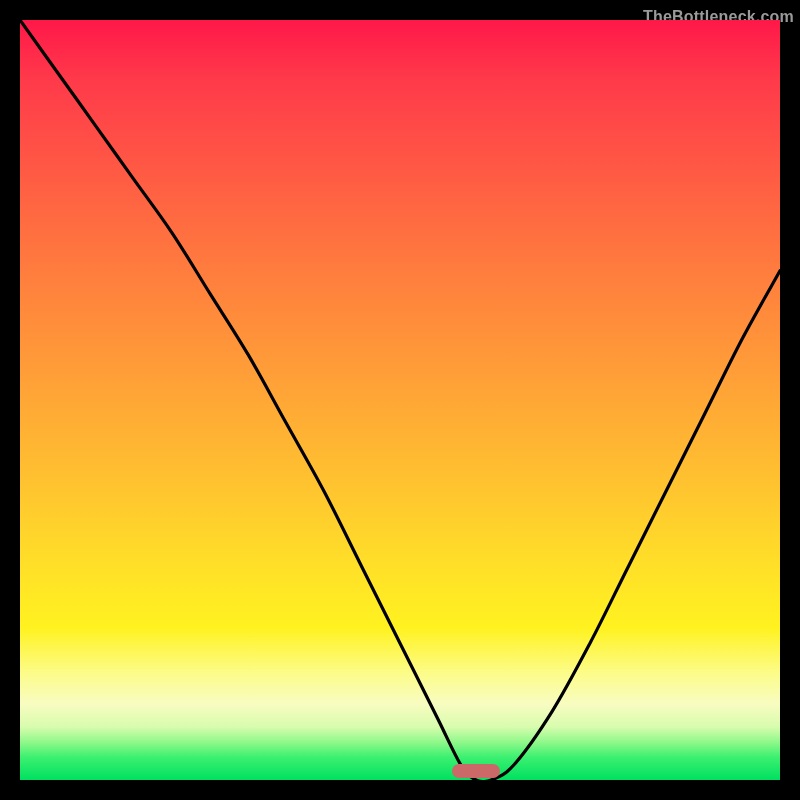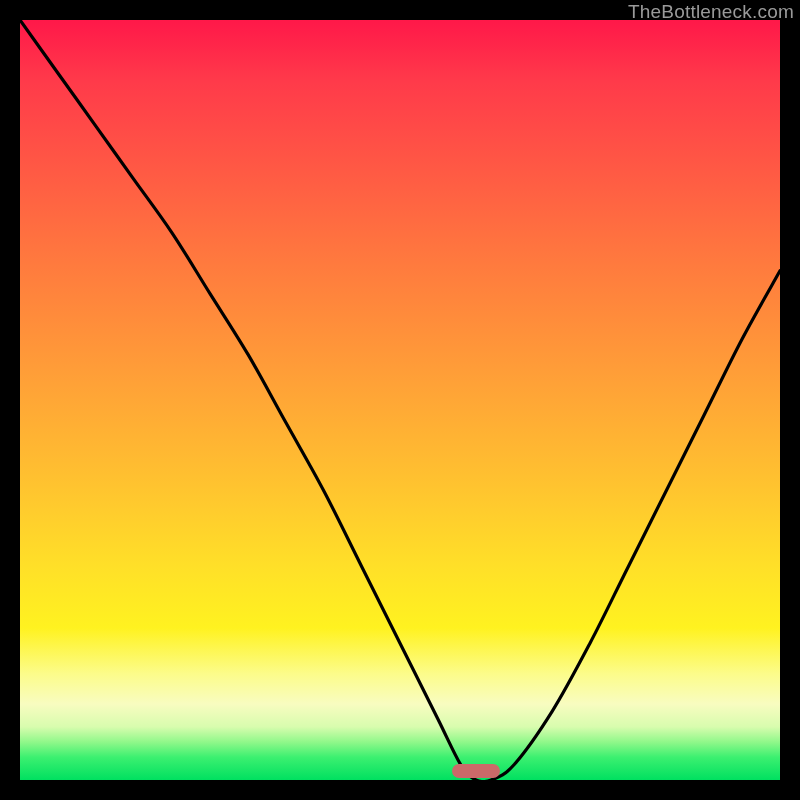--- a/index.html
+++ b/index.html
@@ -36,25 +36,25 @@
       #fcfc8a 86%,
       #f8fcc0 90%,
       #d8fcae 93%,
       #90f88a 95%,
       #3cf070 97%,
       #00e060 100%
     );
   }
   .attribution {
     position: absolute;
-    top: 1px;
+    top: 8px;
     right: 6px;
     color: #9a9a9a;
-    font-size: 19px;
-    font-weight: 400;
+    font-size: 16px;
+    font-weight: 700;
     letter-spacing: 0.2px;
   }
   svg.overlay {
     position: absolute;
     left: 0;
     top: 0;
     width: 760px;
     height: 760px;
     display: block;
   }

